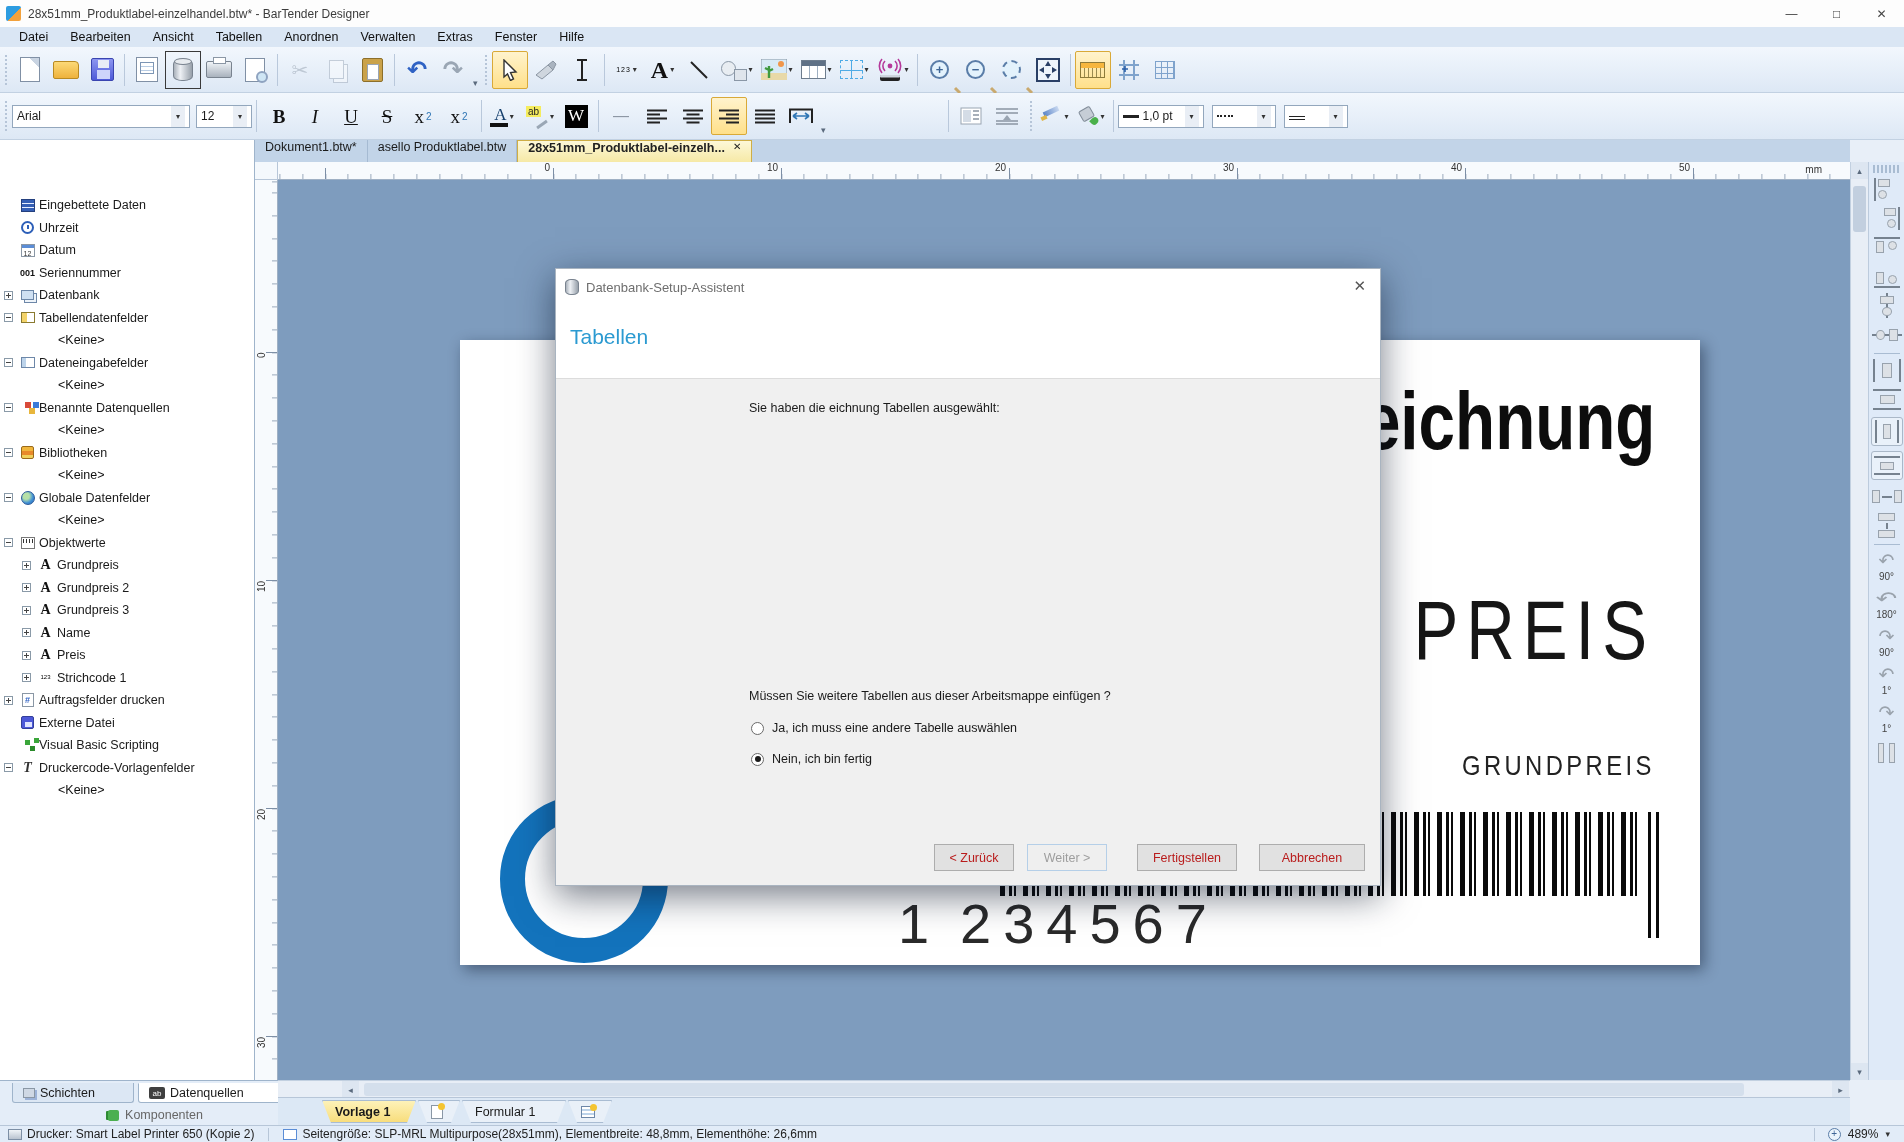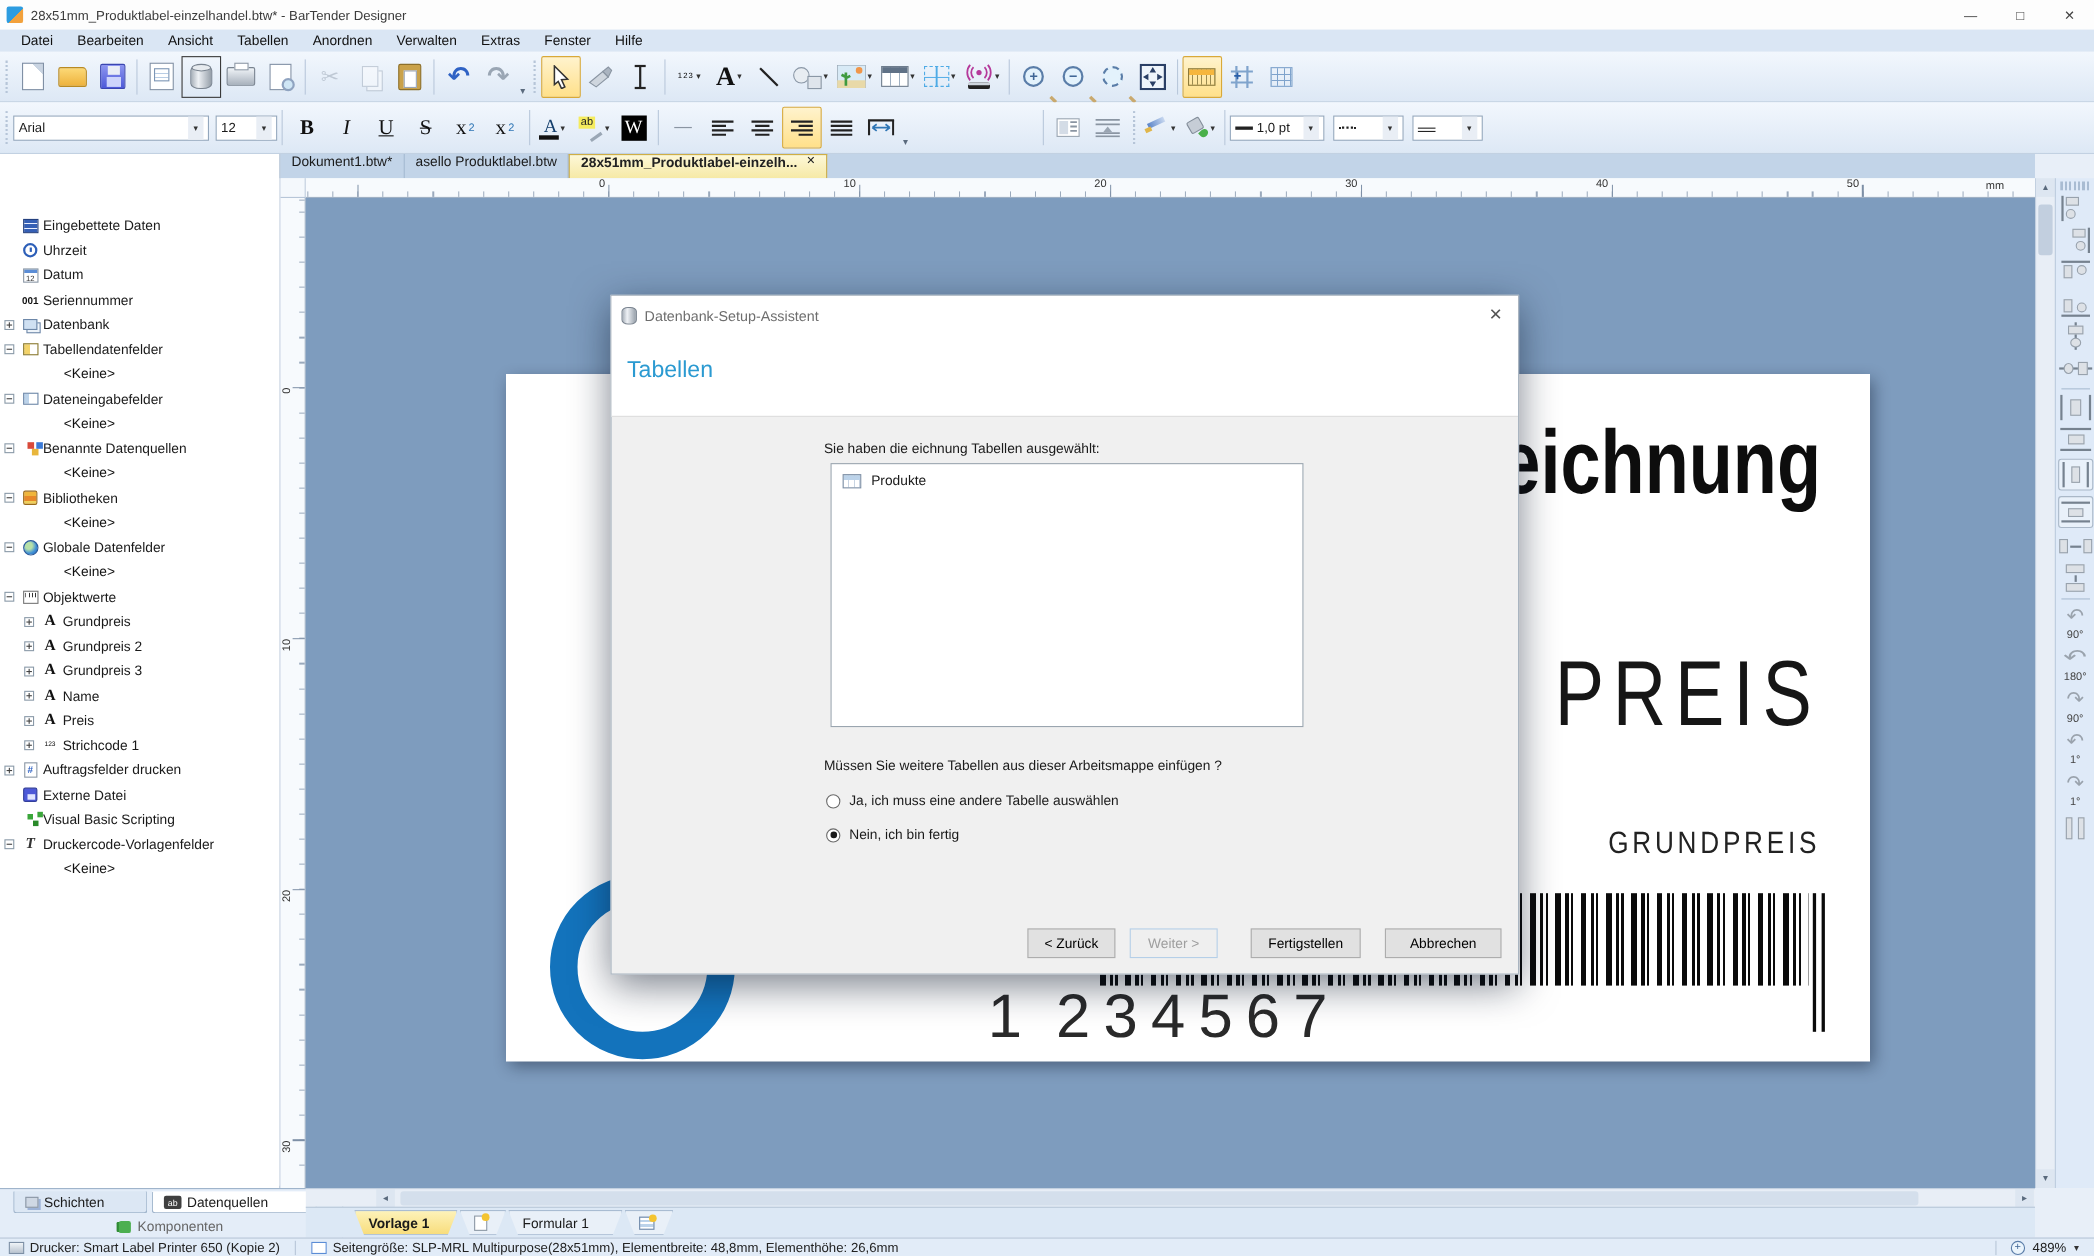--- a/index.html
+++ b/index.html
@@ -210,21 +210,21 @@
   #dlgclose{position:absolute;right:14px;top:8px;font-size:15px;color:#555}
   #dlghead{position:absolute;left:14px;top:56px;font-size:21px;color:#2b9ad1}
   #dlgintro{position:absolute;left:193px;top:132px;font-size:12.5px}
   #dlglist{position:absolute;left:199px;top:152px;width:430px;height:240px;background:#fff;border:1px solid #9aa5af}
   .litem{display:flex;align-items:center;gap:9px;padding:8px 10px;font-size:12.5px}
   .ic-tbl16{width:17px;height:13px;border:1px solid #7d8fa5;background:linear-gradient(#bcd3ea 0 4px,transparent 4px),repeating-linear-gradient(90deg,#fff 0 4px,#c8d4e2 4px 5px)}
   #dlgq{position:absolute;left:193px;top:420px;font-size:12.5px}
   .radiorow{position:absolute;left:195px;display:flex;align-items:center;gap:8px;font-size:12.5px}
   .radio{width:13px;height:13px;border:1px solid #6a6a6a;border-radius:50%;background:#fff;position:relative;flex:0 0 auto}
   .radio.sel::after{content:"";position:absolute;inset:2.5px;background:#1a1a1a;border-radius:50%}
-  .wbtn{position:absolute;top:575px;height:27px;background:#e1e1e1;border:1px solid #adadad;font-size:12.5px;display:flex;align-items:center;justify-content:center;color:#000000}
+  .wbtn{position:absolute;top:575px;height:27px;background:#e1e1e1;border:1px solid #adadad;font-size:12.5px;display:flex;align-items:center;justify-content:center;color:#b91c1c}
   .wbtn.dis{background:#efefef;border-color:#b5cfe8;color:#9e9e9e}
 </style>
 </head>
 <body>
 
 <div id="titlebar" class="abs">
   <span id="appicon"></span>
   <span>28x51mm_Produktlabel-einzelhandel.btw* - BarTender Designer</span>
   <div id="wincontrols">
     <span class="wc">—</span>
@@ -898,26 +898,20 @@
   </div>
 </div>
 
 <div id="dialog" class="abs">
   <div id="dlgwhite"></div>
   <span id="dlgdbicon"></span>
   <span id="dlgtitle">Datenbank-Setup-Assistent</span>
   <span id="dlgclose">✕</span>
   <div id="dlghead">Tabellen</div>
   <div id="dlgintro">Sie haben die eichnung Tabellen ausgewählt:</div>
-  <div id="dlglist">
-    <div class="litem">
-      <span class="ic-tbl16"></span>
-      <span>Produkte</span>
-    </div>
-  </div>
   <div id="dlgq">Müssen Sie weitere Tabellen aus dieser Arbeitsmappe einfügen ?</div>
   <div class="radiorow" style="top:452px">
     <span class="radio"></span>
     <span>Ja, ich muss eine andere Tabelle auswählen</span>
   </div>
   <div class="radiorow" style="top:483px">
     <span class="radio sel"></span>
     <span>Nein, ich bin fertig</span>
   </div>
   <div class="wbtn" style="left:378px;width:80px">&lt; Zurück</div>

